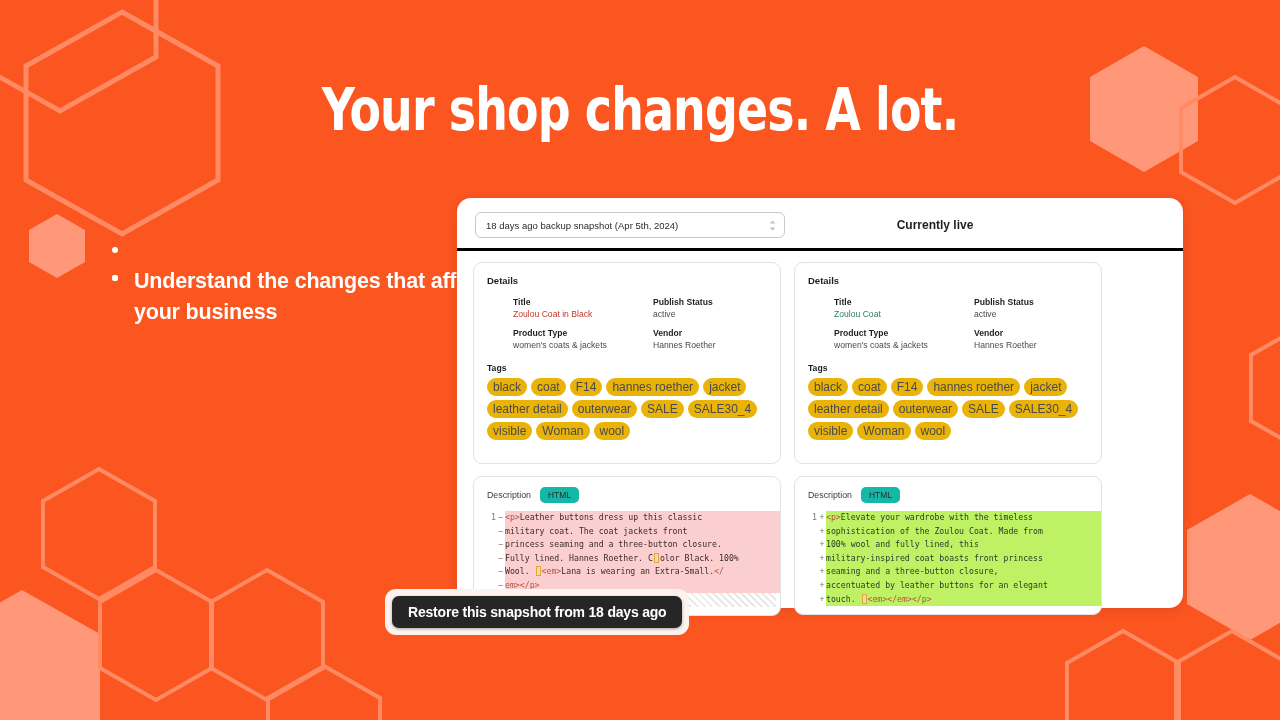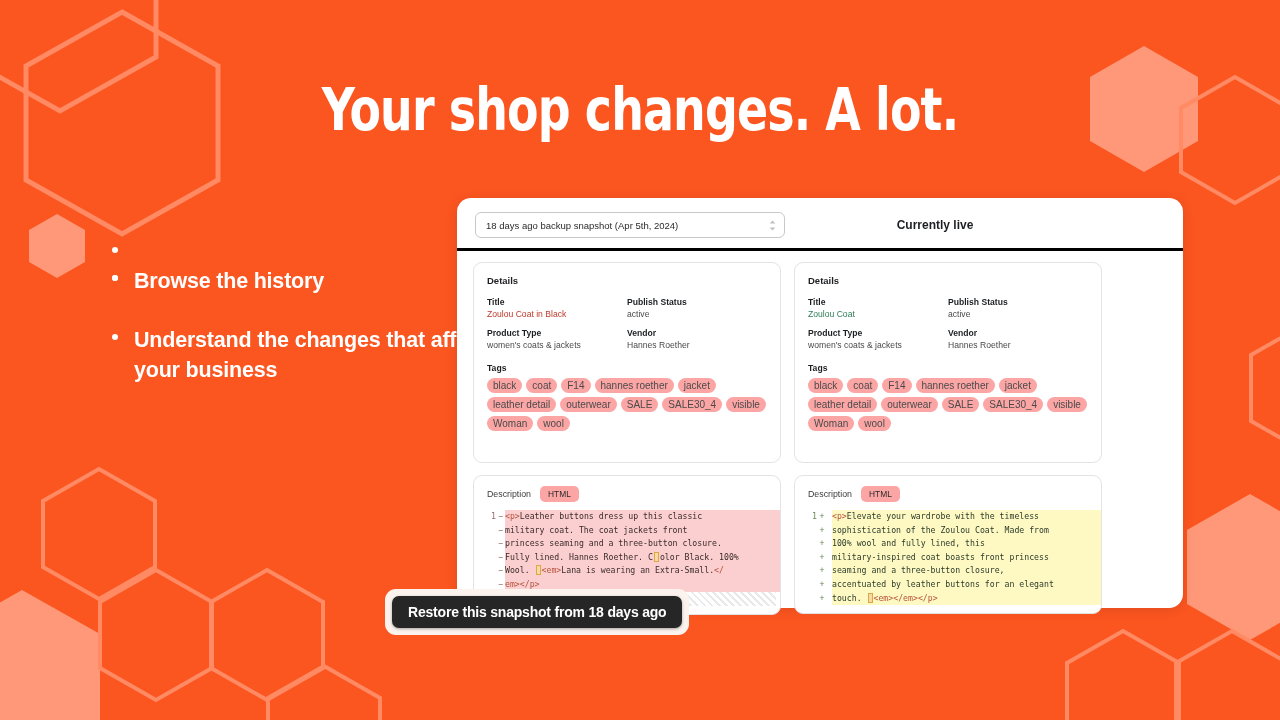--- a/index.html
+++ b/index.html
@@ -61,63 +61,63 @@
   .live-label {
     flex:1; text-align:center; font-size:12px;
     font-weight:700; color:#1d1f22; margin-right:80px;
   }
 
   .panes { display:flex; gap:13px; padding:11px 14px 0 16px; }
   .pane { width:308px; }
 
   .card {
     border:1px solid #e3e3e3; border-radius:9px;
-    background:#fff; padding:12px 13px 31px 13px;
+    background:#fff; padding:12px 13px 23px 13px;
   }
   .card + .card { margin-top:12px; }
   .card-title { font-size:9.5px; font-weight:700; color:#1d1f22; margin-bottom:11px; }
 
   .field-grid { display:flex; }
-  .field-grid .col { width:50%; }
+  .field-grid .col { width:50%;margin-left:26px; }
   .field-row { margin-bottom:9px; }
   .field-label { font-size:8.6px; font-weight:700; color:#1d1f22; margin-bottom:2px; }
   .field-value { font-size:8.6px; color:#4a4a4a; }
   .field-value.removed { color:#c0392b; }
   .field-value.added { color:#2e7d57; }
 
   .tags-label { font-size:8.6px; font-weight:700; color:#1d1f22; margin:4px 0 5px 0; }
   .tags { display:flex; flex-wrap:wrap; gap:4px; }
   .tag {
-    background:#fca5a5; border-radius:9px;
-    padding:2px 6px; font-size:10px; color:#4a4a4a;
+    background:#eab308; border-radius:9px;
+    padding:2px 6px; font-size:12px; color:#4a4a4a;
     white-space:nowrap;
   }
 
   
   .desc-card { padding:10px 0 8px 0; min-height:133px; position:relative; }
   .desc-head { display:flex; align-items:center; gap:9px; padding:0 13px 8px 13px; }
   .desc-title { font-size:8.8px; color:#3b3b3b; }
   .html-chip {
-    background:#fca5a5; border-radius:5px;
+    background:#14b8a6; border-radius:5px;
     padding:3px 8px; font-size:8.4px; color:#2b2b2b;
   }
   .diff {
     font-family:"DejaVu Sans Mono", monospace;
     font-size:8.2px; line-height:13.6px;
     padding:0 0 0 6px;
   }
   .diff-line { display:flex; white-space:pre; }
   .gutter {
     width:17px; text-align:right; flex:none;
     color:#8a8a8a; padding-right:1px;
   }
   .sign { width:8px; flex:none; color:#8a8a8a; text-align:center; }
   .code { flex:1; }
   .del .code { background:#fbcfcf; color:#3b2b2b; }
-  .add .code { background:#fef9c3; color:#2b3b2b;margin-left:6px; }
+  .add .code { background:#bef264; color:#2b3b2b; }
   .del .sign, .del .gutter { color:#9a6a6a; }
   .add .sign, .add .gutter { color:#6a8a5a; }
   .tag-tok { color:#b5523d; }
   .add .tag-tok { color:#b5523d; }
   .caret {
     display:inline-block; width:5px; height:10px;
     background:#f5d9a8; border:1px solid #e0a83c;
     vertical-align:-2px; margin:0 1px;
   }
   .hatch {
@@ -219,21 +219,20 @@
 
 <ul class="bullets">
   <li>
     <span class="dot"></span>
   </li>
   <li>
     <span class="dot"></span>
   </li>
   <li>
     <span class="dot"></span>
-    <span>Browse the history</span>
   </li>
   <li>
     <span class="dot"></span>
     <span>Understand the changes that affect your business</span>
   </li>
 </ul>
 
 <div class="app-window">
 
   <div class="app-header">

